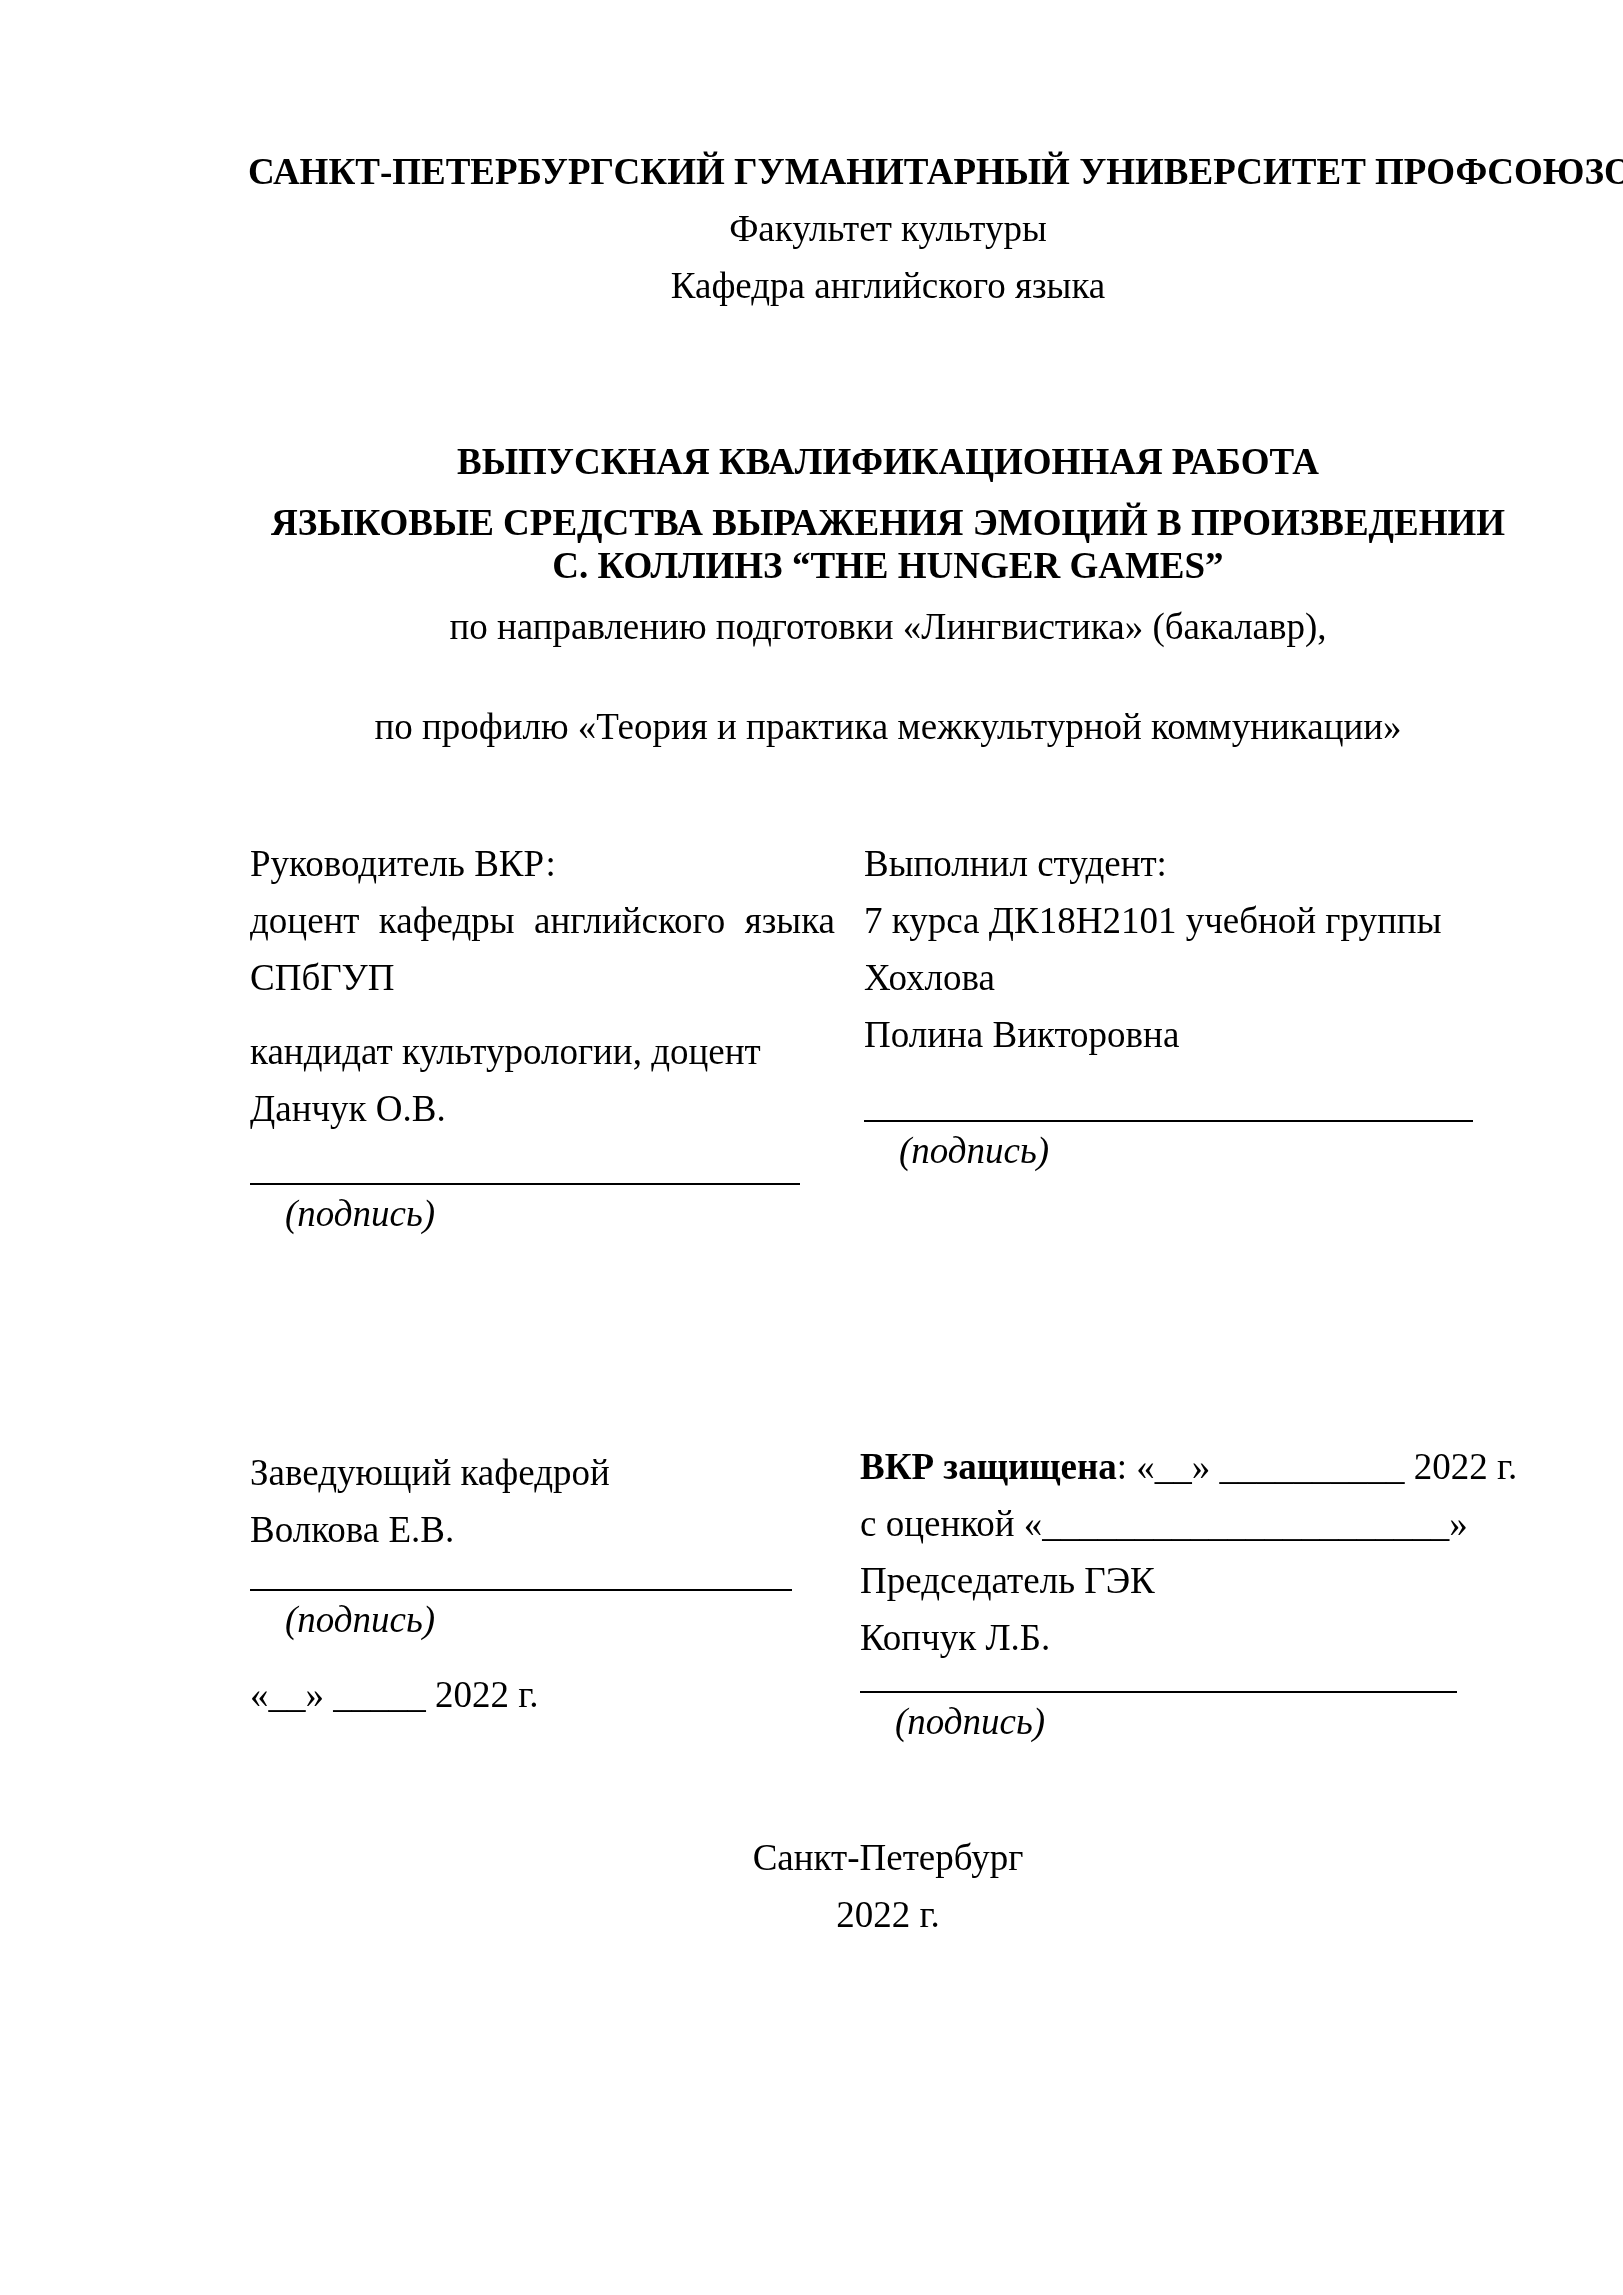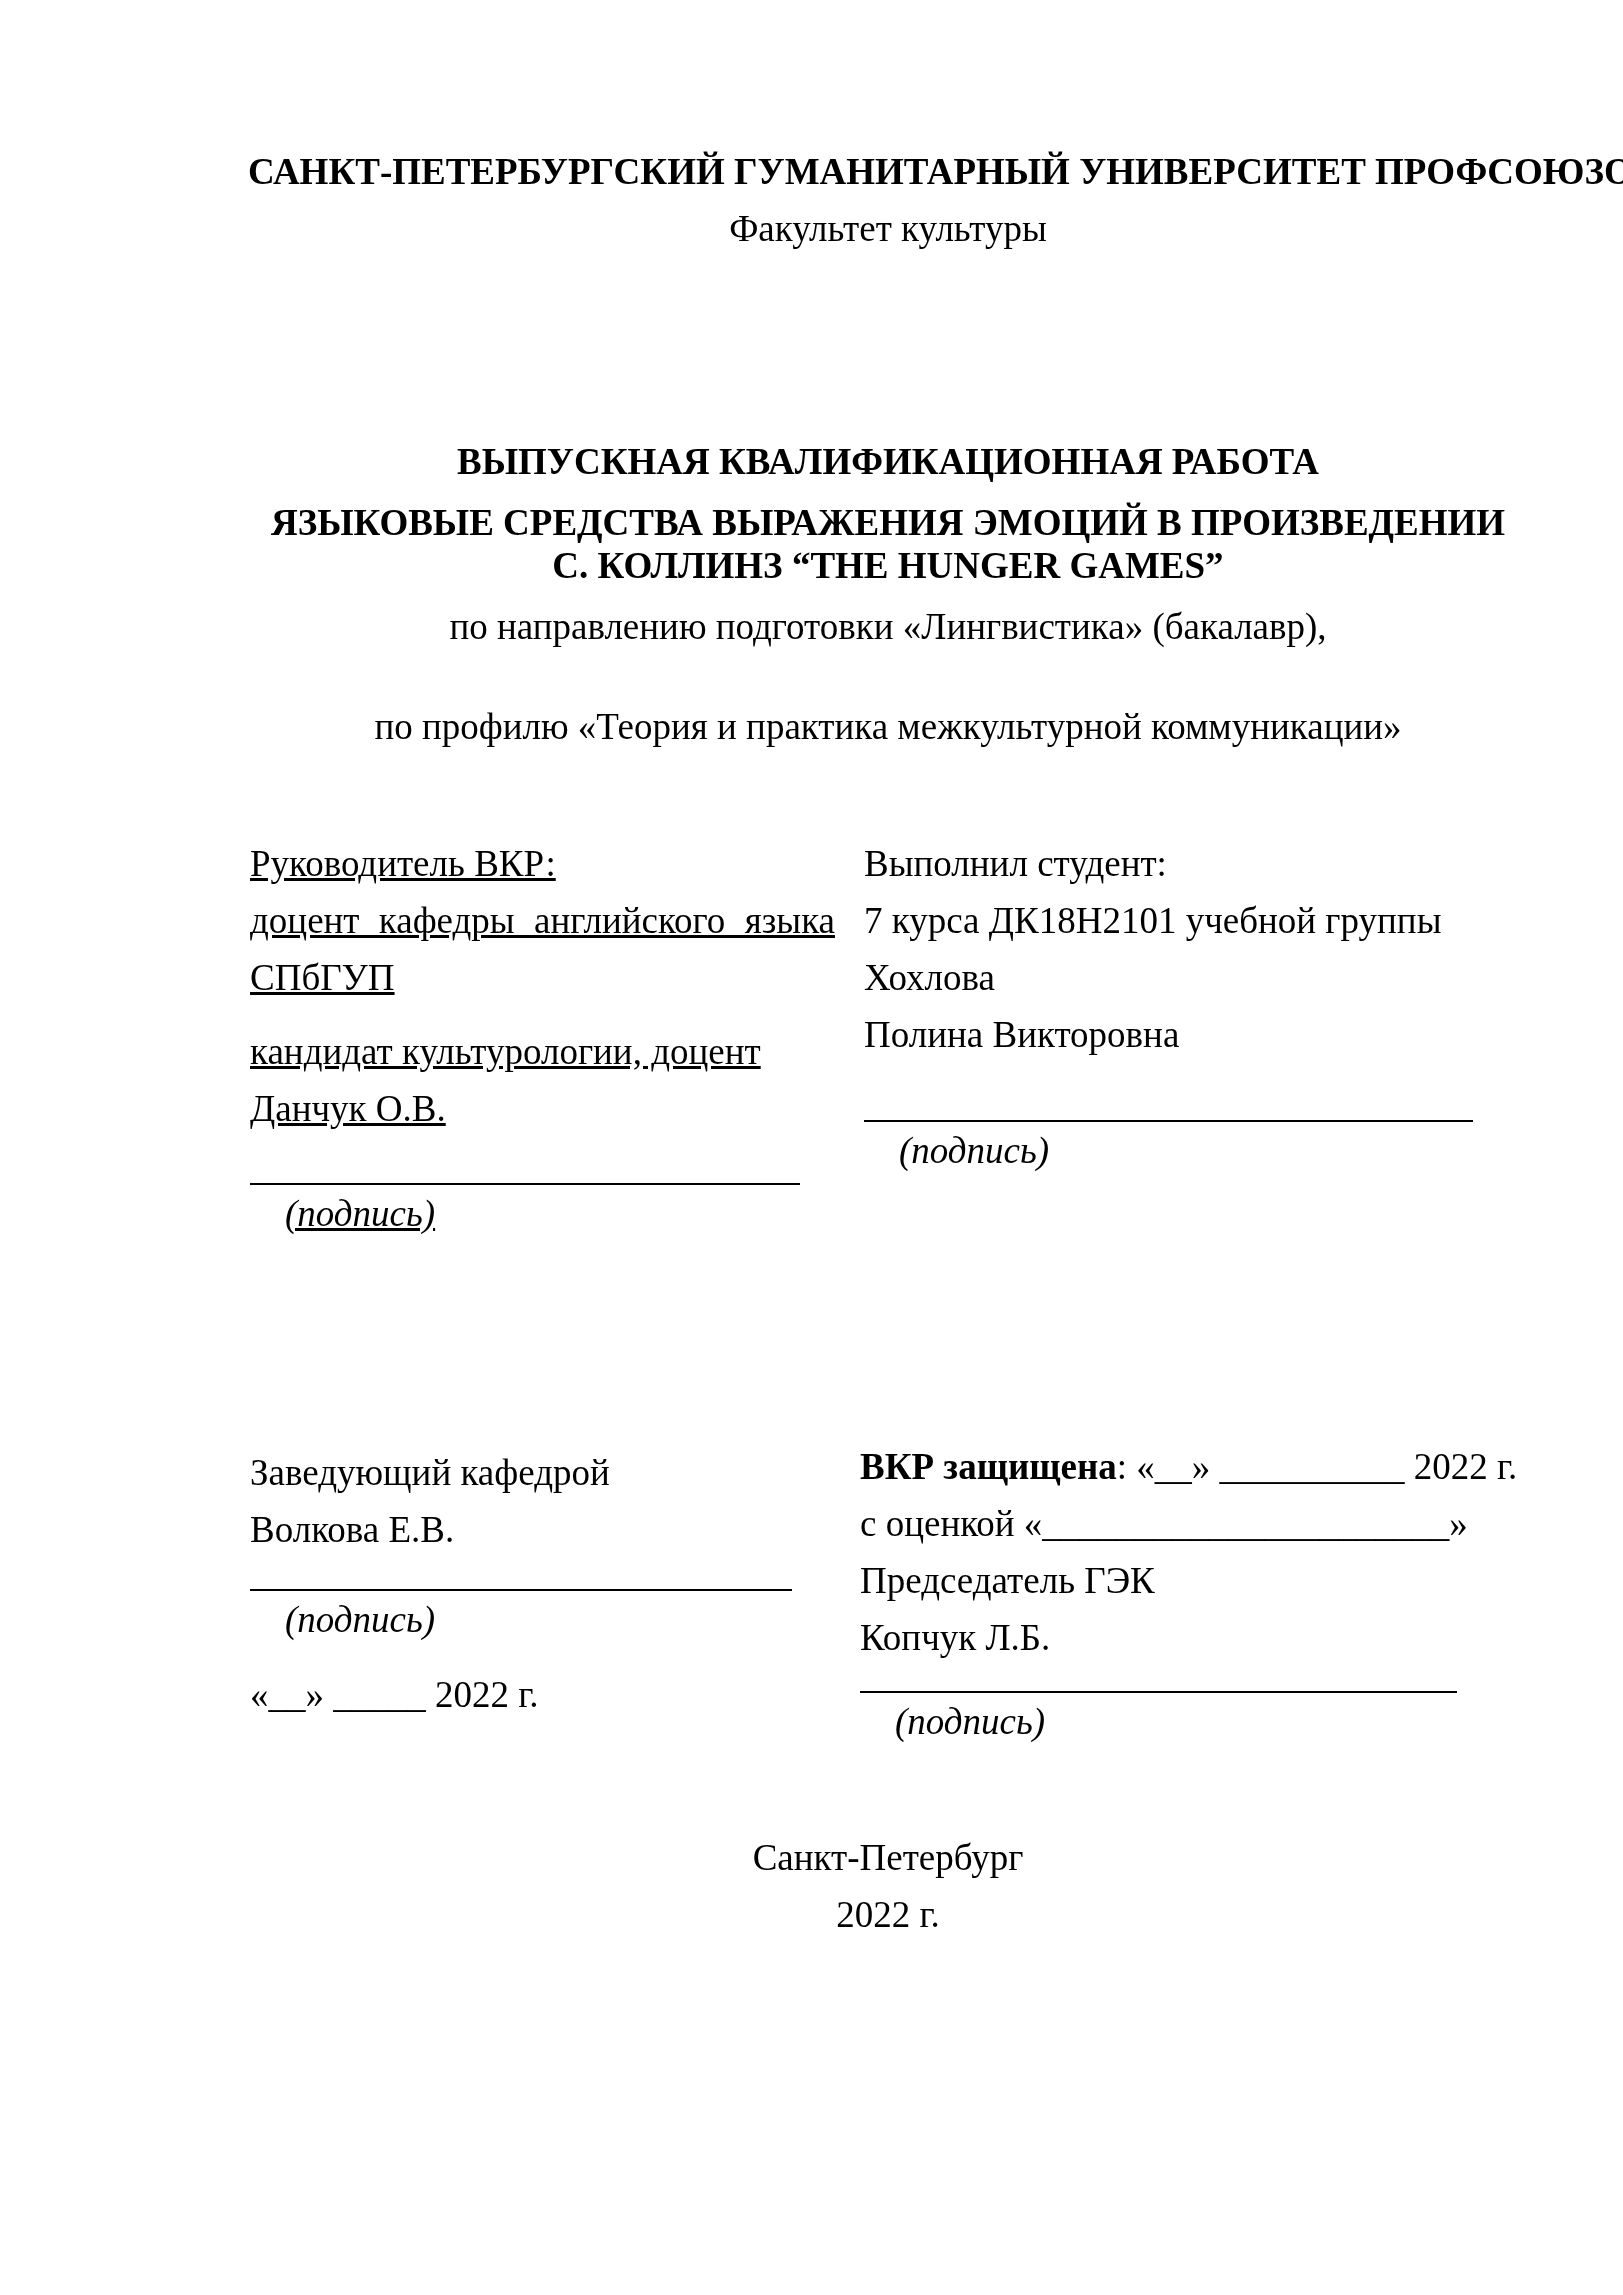--- a/index.html
+++ b/index.html
@@ -20,21 +20,21 @@
   .nowrap{white-space:nowrap;}
   p{margin:0;line-height:57px;}
   .lh55 p{line-height:43px;}
 
   #header{top:143px;}
   #work-type{top:433px;}
   #main-title{top:501px;}
   #direction{top:598px;}
   #profile{top:698px;}
 
-  #col-sup{left:250px;top:835px;width:585px;text-decoration:underline;}
+  #col-sup{left:250px;top:835px;width:585px;}
   #col-stu{left:864px;top:835px;width:625px;}
   #col-adm{left:250px;top:1444px;width:585px;}
   #col-def{left:860px;top:1438px;width:628px;}
   #footer{top:1829px;}
 
   .justify{text-align:justify;}
   .gap-before{margin-top:16.5px;}
 
   .sig-line{height:0;border-top:2.4px solid #000;}
   #col-sup .sig-line{width:550px;margin-top:46px;}
@@ -51,20 +51,21 @@
   .date-line{margin-top:18px;}
 </style>
 </head>
 <body>
 
 <div class="page">
 
   <div id="header" class="abs centerblock">
     <p class="b nowrap">САНКТ-ПЕТЕРБУРГСКИЙ ГУМАНИТАРНЫЙ УНИВЕРСИТЕТ ПРОФСОЮЗОВ</p>
     <p>Факультет культуры</p>
+    <p>Кафедра английского языка</p>
   </div>
 
   <div id="main-title" class="abs centerblock lh55">
     <p class="b nowrap">ЯЗЫКОВЫЕ СРЕДСТВА ВЫРАЖЕНИЯ ЭМОЦИЙ В ПРОИЗВЕДЕНИИ</p>
     <p class="b nowrap">С. КОЛЛИНЗ “THE HUNGER GAMES”</p>
   </div>
 
   <div id="work-type" class="abs centerblock">
     <p class="b nowrap">ВЫПУСКНАЯ КВАЛИФИКАЦИОННАЯ РАБОТА</p>
   </div>

